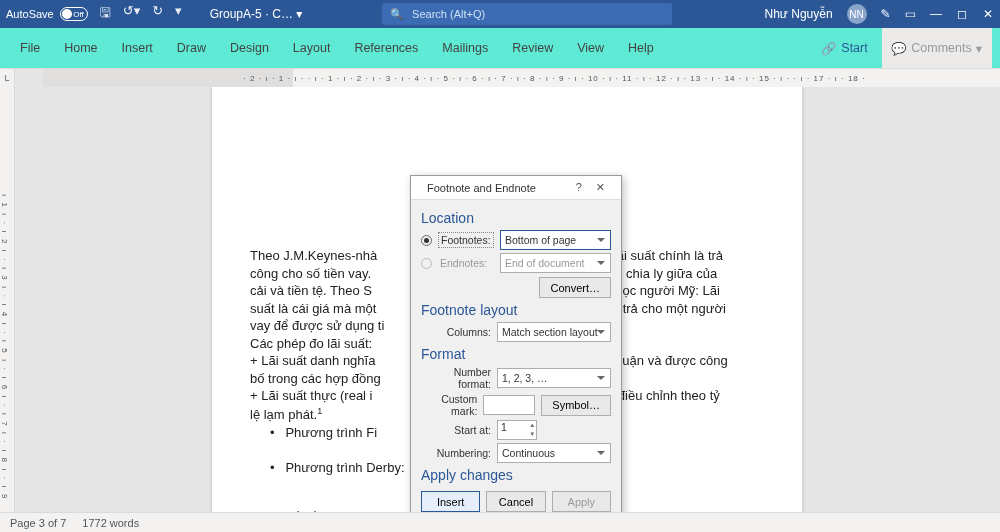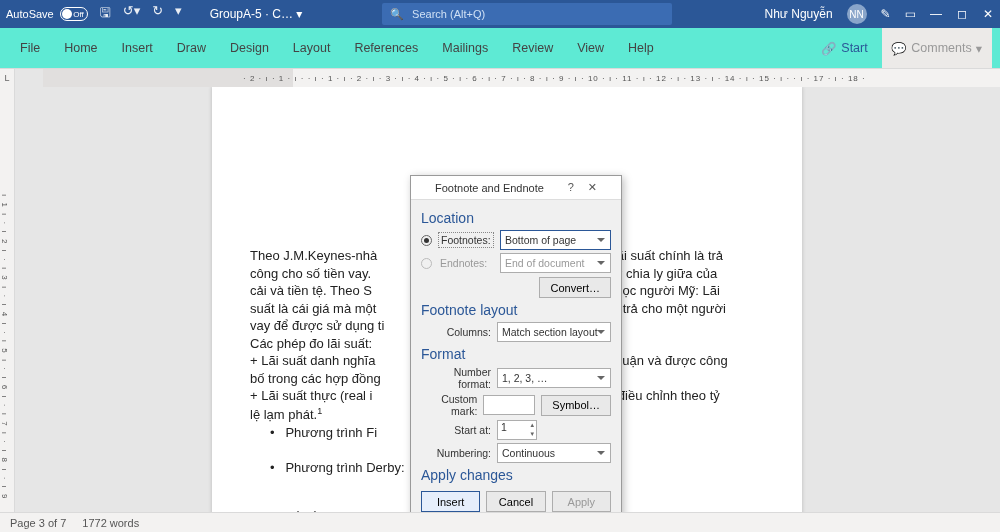--- a/index.html
+++ b/index.html
@@ -39,21 +39,21 @@
 
 
 .page { position: absolute; left: 197px; top: 0; width: 590px; background: #fff; box-shadow: 0 0 4px rgba(0,0,0,.2); padding: 160px 38px 30px 38px; font-family: "Times New Roman", serif; font-size: 13px; color: #222; line-height: 1.35; }
 .page p { margin: 0; }
 .page .bullet { margin-left: 20px; }
 .page .eq { text-align: center; margin: 4px 0 10px; }
 .page sup { font-size: 9px; }
 
 
 .dialog { position: absolute; left: 395px; top: 88px; width: 212px; background: #f0f0f0; border: 1px solid #9a9a9a; box-shadow: 2px 2px 8px rgba(0,0,0,.25); font-size: 11px; color: #333; }
-.dlg-title { height: 24px; background: #fff; display: flex; align-items: center; padding: 0 24px; border-bottom: 1px solid #ddd; }
+.dlg-title { height: 24px; background: #fff; display: flex; align-items: center; padding: 0 16px; border-bottom: 1px solid #ddd; }
 .dlg-title .sp { margin-left: auto; display: flex; gap: 14px; color: #555; }
 .dlg-body { padding: 6px 10px 10px; }
 .section-label { color: #2b5797; font-size: 14px; margin: 4px 0 4px; }
 .row { display: flex; align-items: center; margin: 3px 0; gap: 6px; }
 .row label { width: 70px; color: #333; text-align: right; font-size: 10.5px; }
 .row label.left { text-align: left; padding-left: 2px; }
 .radio { width: 11px; height: 11px; border: 1px solid #666; border-radius: 50%; display: inline-flex; align-items: center; justify-content: center; flex-shrink: 0; }
 .radio.checked::after { content: ""; width: 5px; height: 5px; background: #333; border-radius: 50%; }
 .radio.disabled { border-color: #bbb; }
 .combo { flex: 1; height: 20px; border: 1px solid #adadad; background: #fff; display: flex; align-items: center; padding: 0 4px; font-size: 10.5px; position: relative; }

